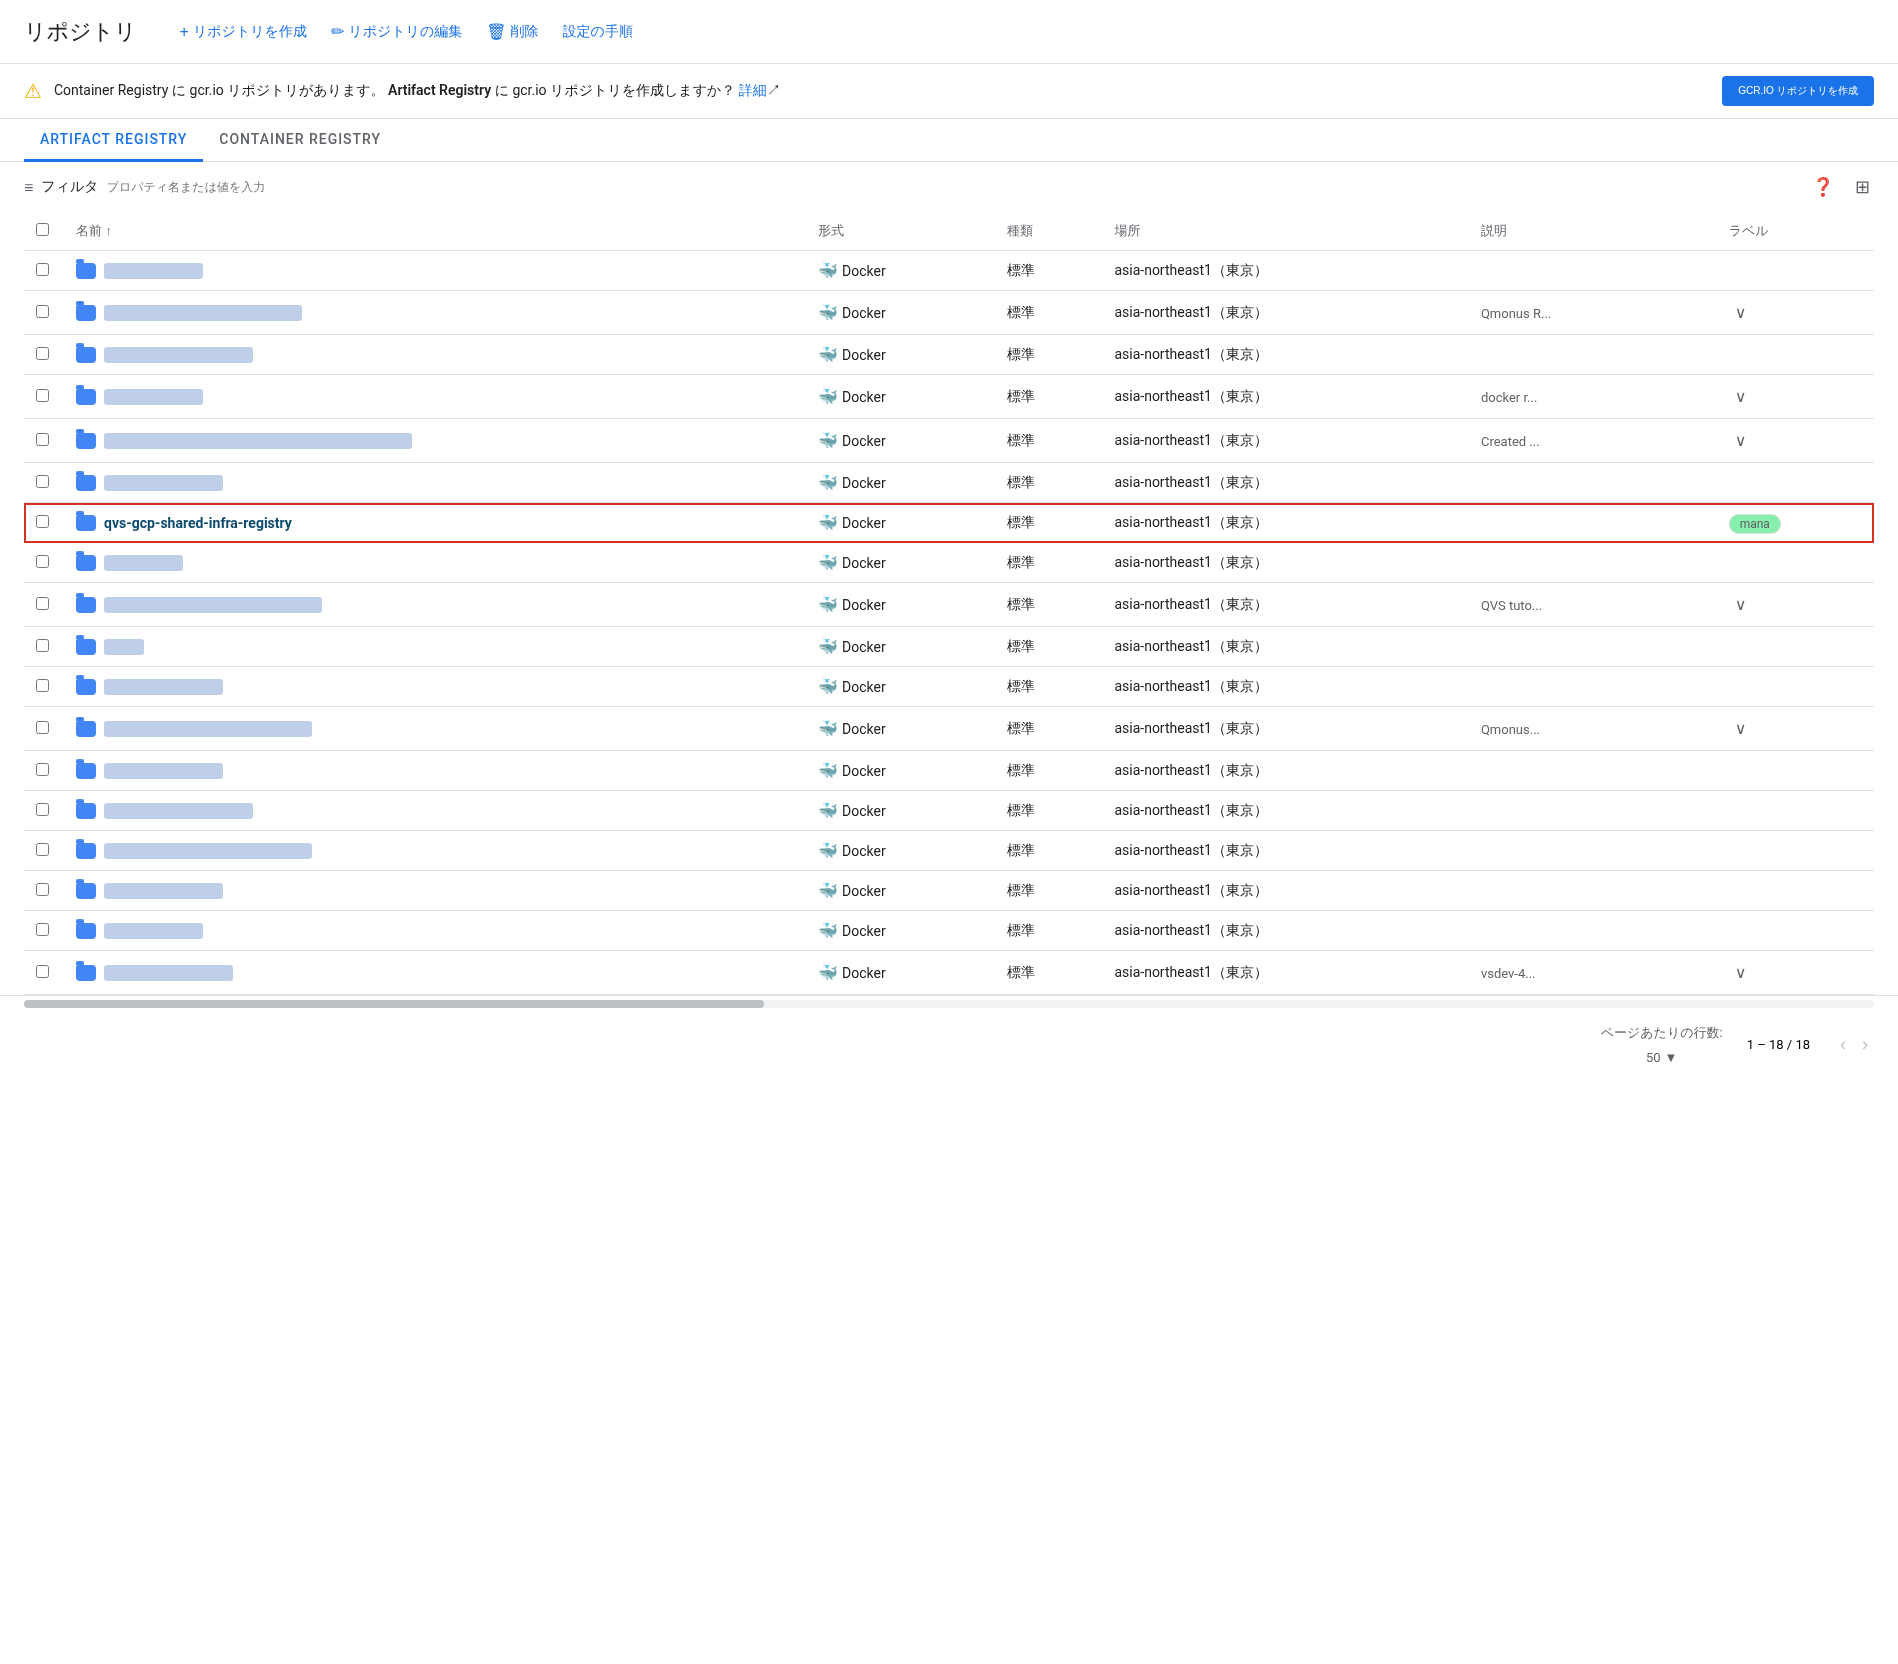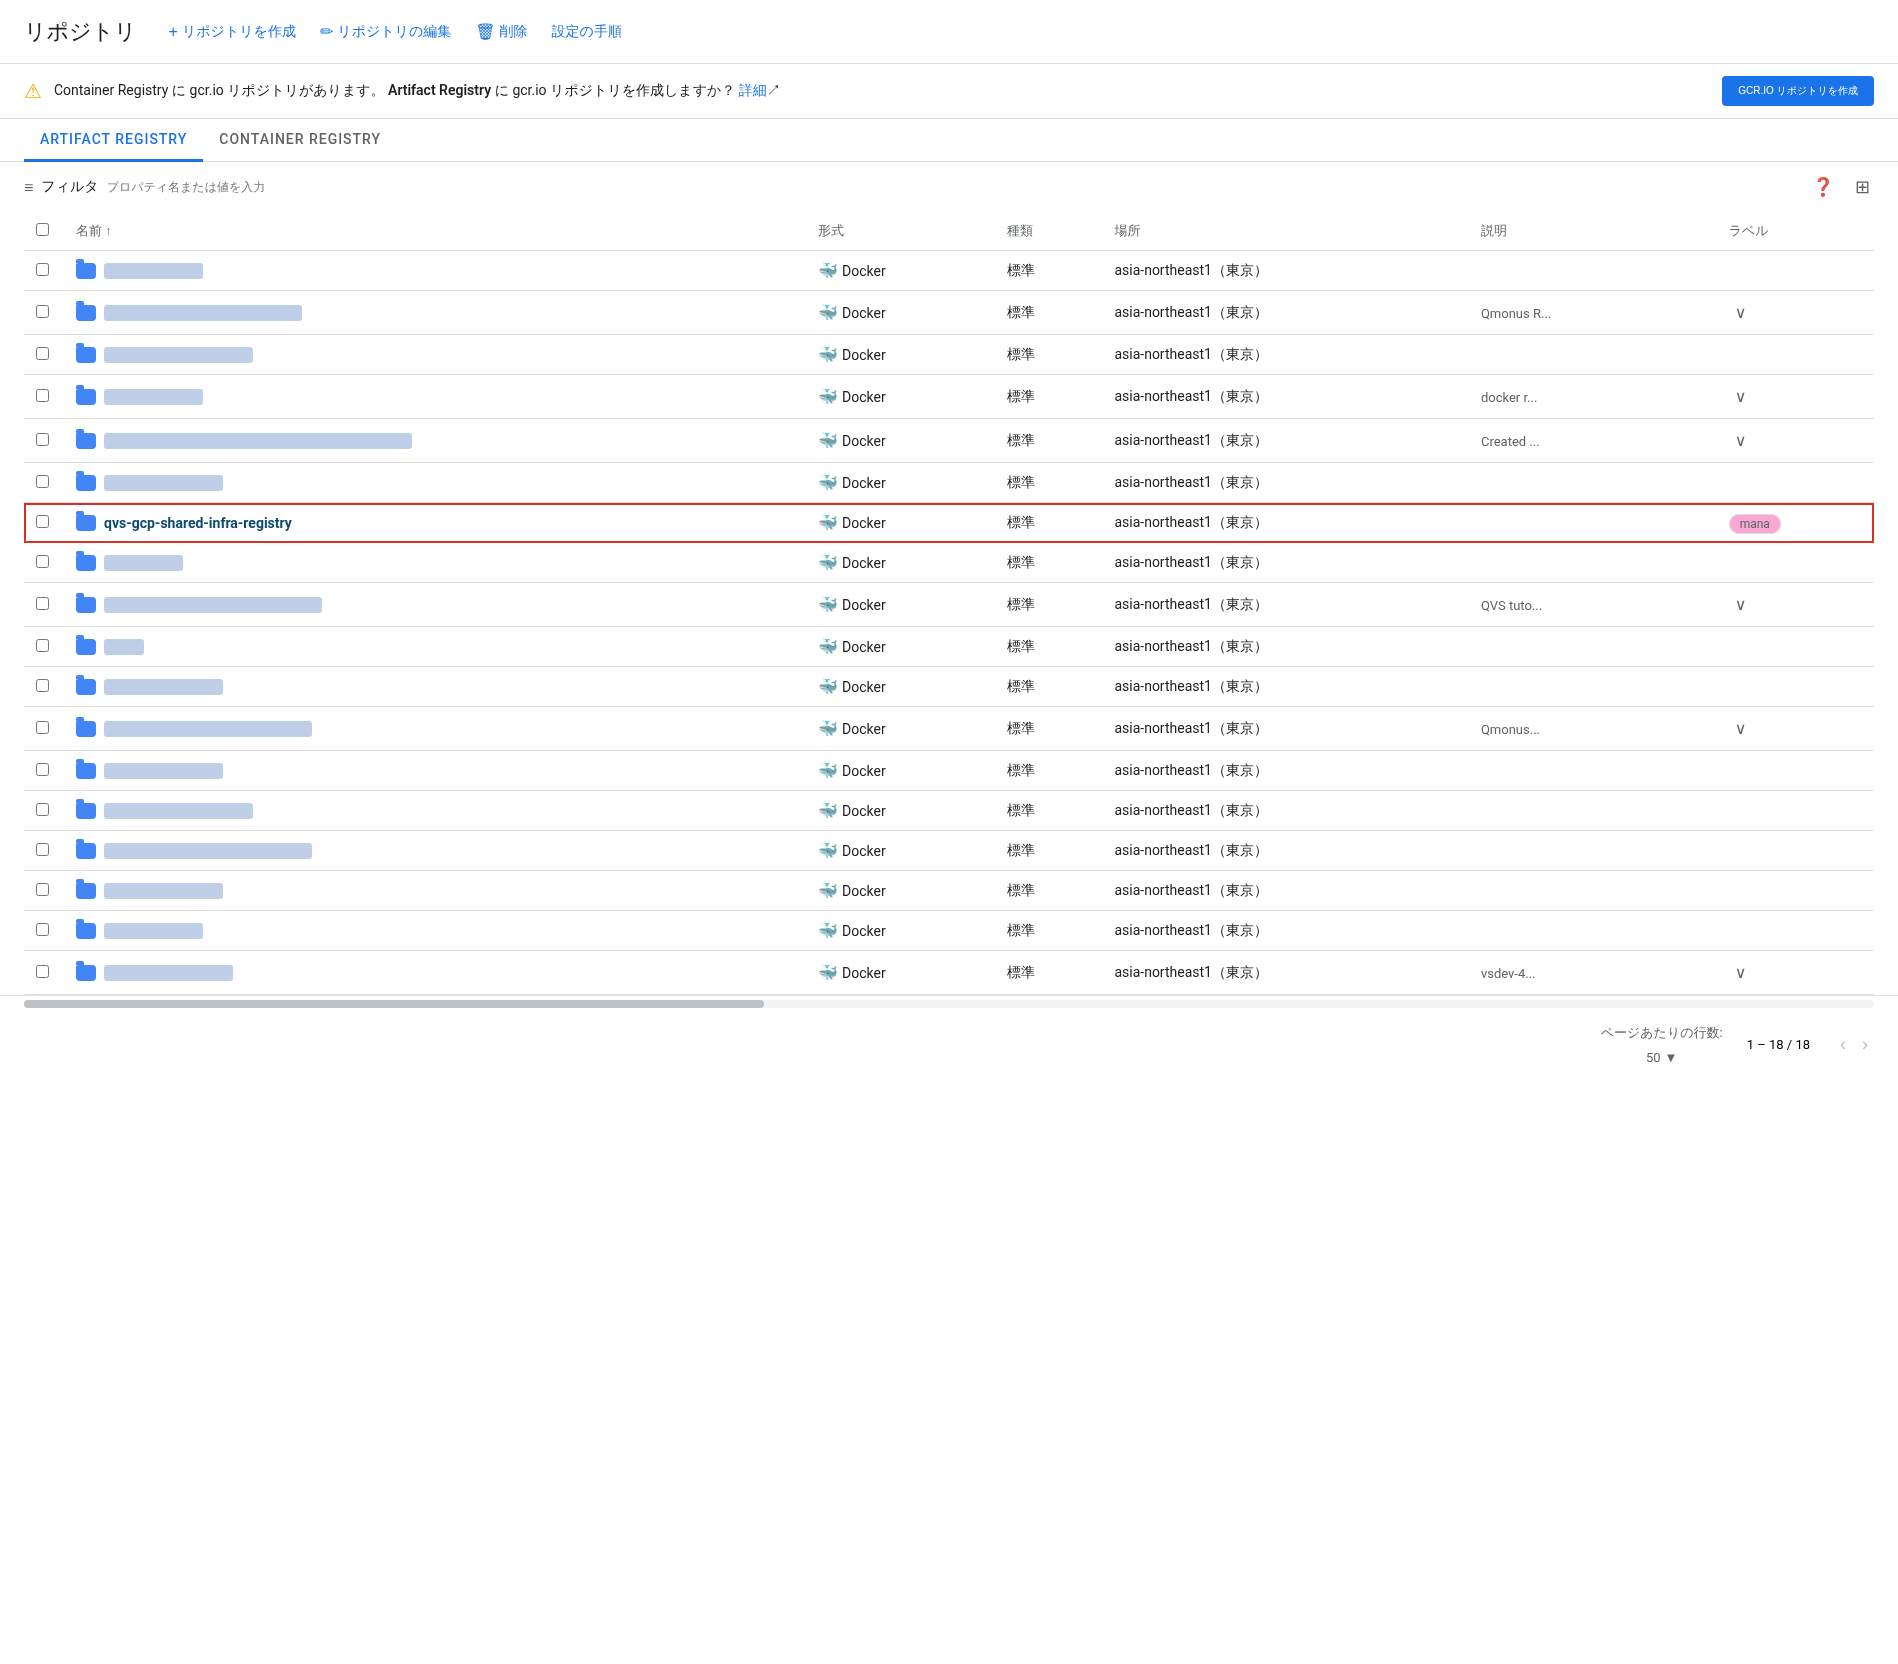--- a/index.html
+++ b/index.html
@@ -4,21 +4,21 @@
   <style>
     * { box-sizing: border-box; margin: 0; padding: 0; }
     body { font-family: 'Roboto', Arial, sans-serif; font-size: 14px; color: #202124; background: #fff; }
 
     
     .page-header {
       display: flex;
       align-items: center;
       padding: 16px 24px;
       border-bottom: 1px solid #e0e0e0;
-      gap: 24px;
+      gap: 35px;
     }
     .page-title {
       font-size: 22px;
       font-weight: 400;
       color: #202124;
     }
     .header-actions {
       display: flex;
       align-items: center;
       gap: 8px;
@@ -230,21 +230,21 @@
     }
     .chevron-btn {
       background: none;
       border: none;
       cursor: pointer;
       color: #5f6368;
       font-size: 16px;
       padding: 2px 6px;
     }
     .label-badge {
-      background: #f9a8d4;
+      background: #86efac;
       border: 1px solid #e0e0e0;
       border-radius: 12px;
       padding: 2px 10px;
       font-size: 12px;
       color: #5f6368;
       white-space: nowrap;
     }
 
     
     .table-footer {

